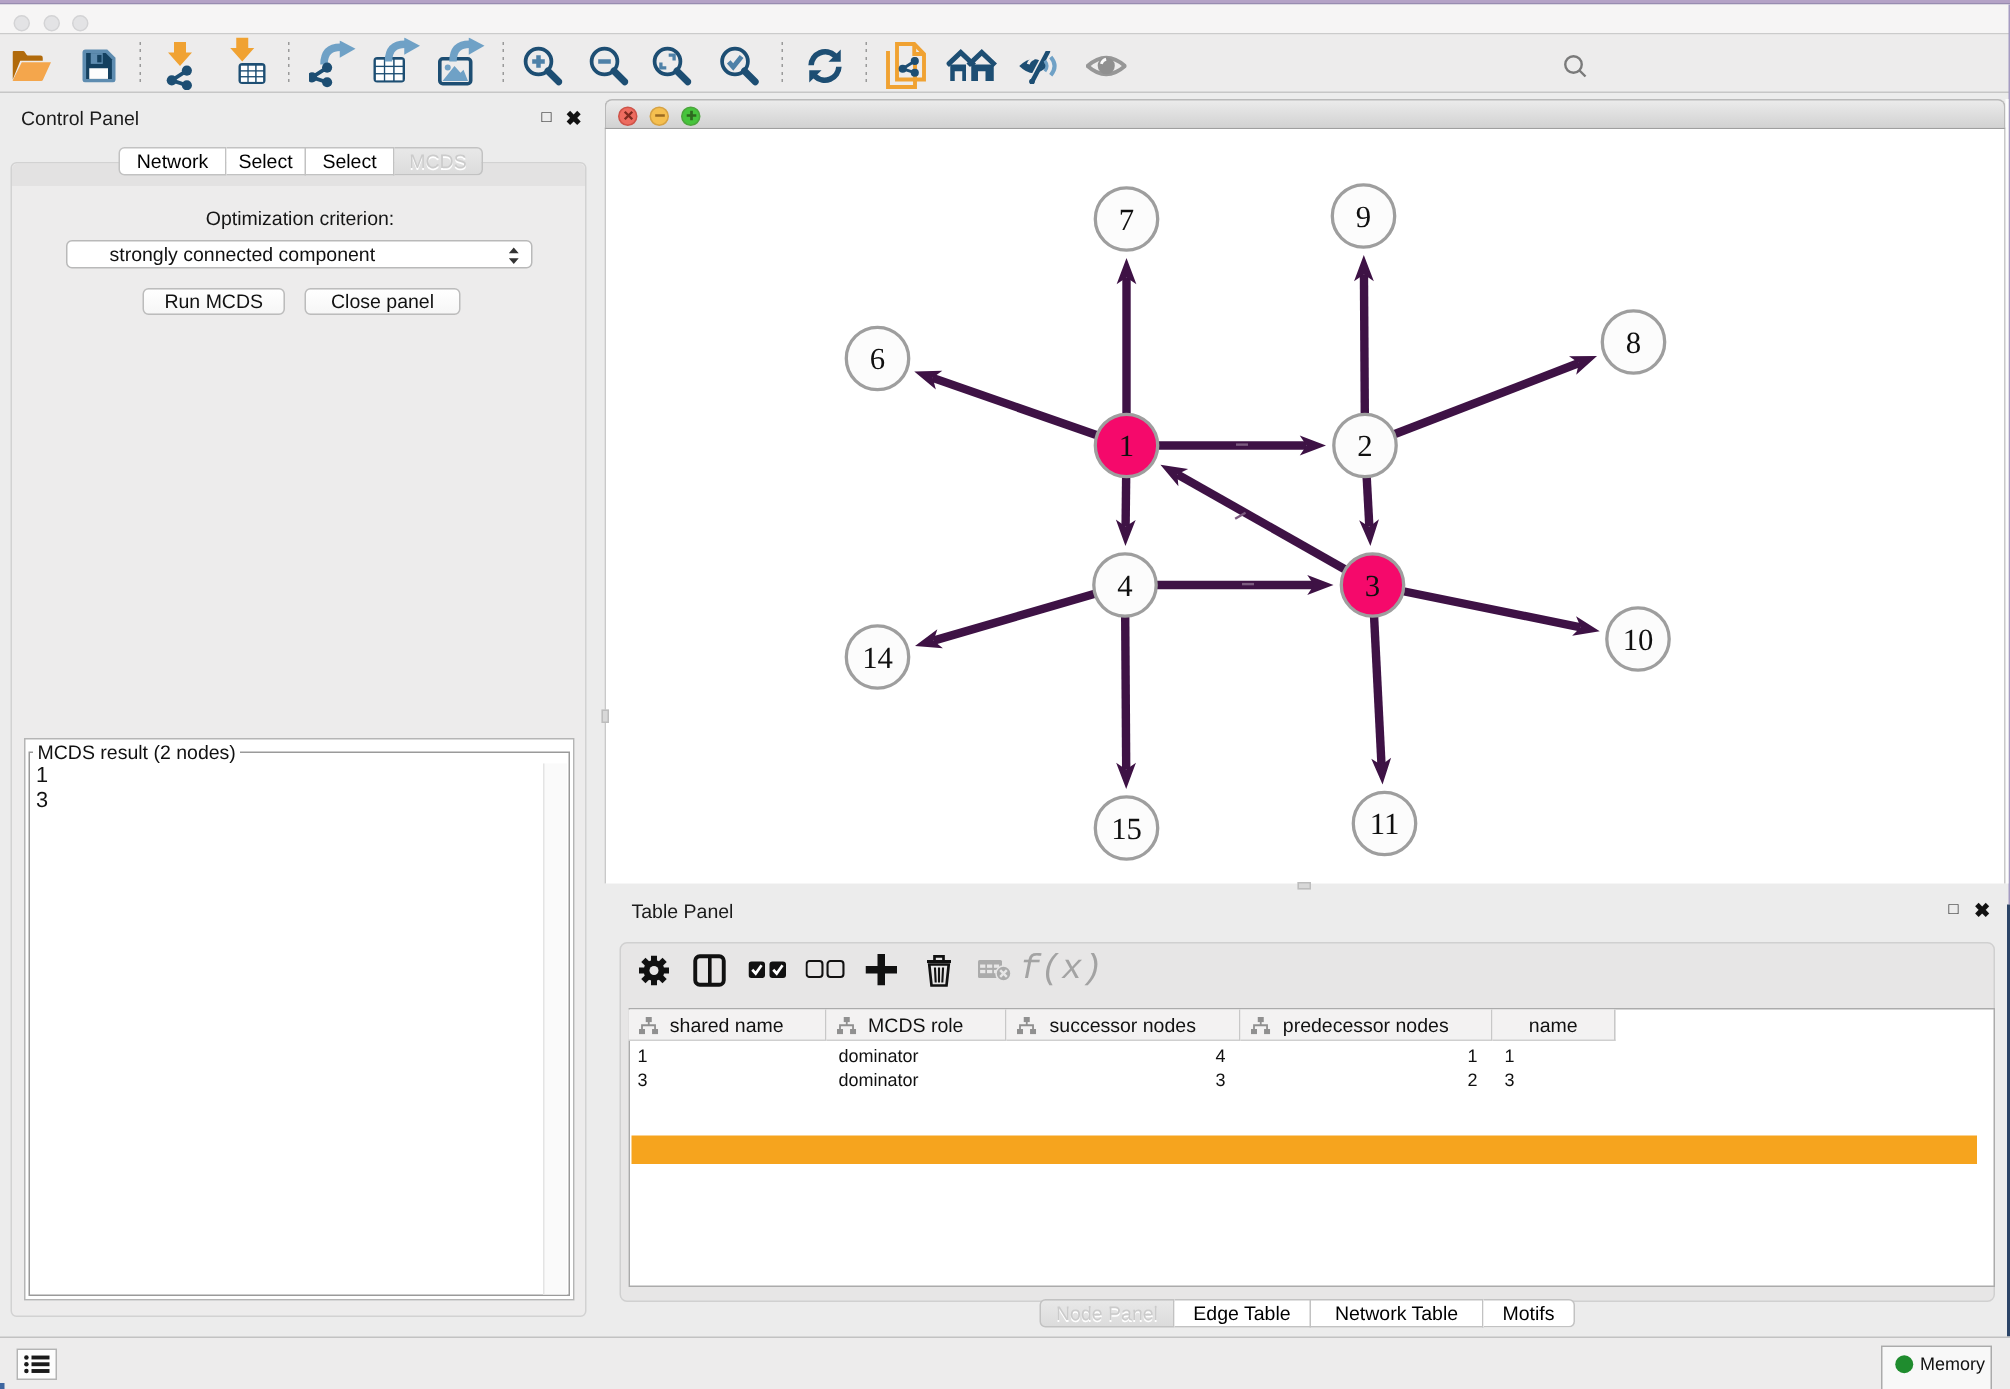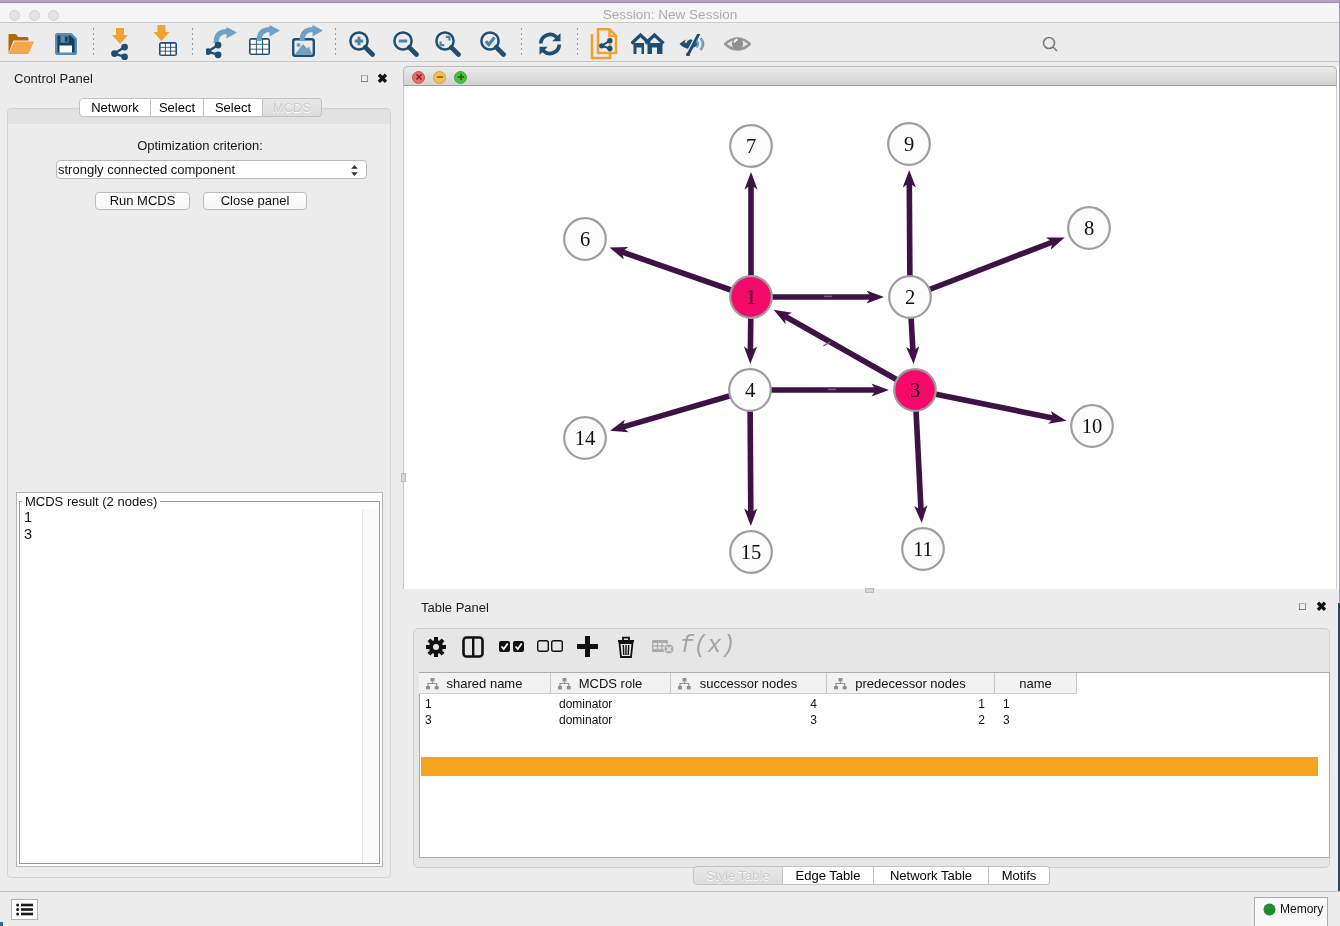--- a/index.html
+++ b/index.html
@@ -23,21 +23,21 @@
 .cpbtn{position:absolute;font-size:13px;color:#111;}
 .cp-box{left:7px;top:108px;width:384px;height:770px;background:#EDECEC;border:1px solid #D2D2D2;border-radius:4px;box-sizing:border-box;}
 .cp-boxtop{left:8px;top:109px;width:382px;height:15px;background:#E3E2E2;border-radius:4px 4px 0 0;}
 .seg{position:absolute;display:flex;height:19px;font-size:13px;}
 .seg .t{background:#fff;border:1px solid #C2C2C2;border-left:none;color:#000;
   display:flex;align-items:center;justify-content:center;box-sizing:border-box;}
 .seg .t.first{border-left:1px solid #C2C2C2;border-radius:4px 0 0 4px;}
 .seg .t.last{border-radius:0 4px 4px 0;}
 .seg .t.sel{background:linear-gradient(#E8E8E8,#DCDCDC);color:#CBCBCB;text-shadow:0 1px 0 #fff;}
 .optlabel{left:0px;top:138px;width:400px;text-align:center;font-size:13px;color:#161616;}
-.selbox{left:56px;top:160px;width:311px;height:19px;background:#fff;border:1px solid #B9B9B9;border-radius:4px;box-sizing:border-box;font-size:13px;color:#111;line-height:18px;padding-left:1px;}
+.selbox{left:44px;top:160px;width:311px;height:19px;background:#fff;border:1px solid #B9B9B9;border-radius:4px;box-sizing:border-box;font-size:13px;color:#111;line-height:18px;padding-left:28px;}
 .pbtn{position:absolute;height:18px;background:linear-gradient(#FFFFFF,#F6F6F6);border:1px solid #BCBCBC;border-radius:4px;box-sizing:border-box;font-size:13px;color:#111;text-align:center;line-height:16px;}
 .result{left:16px;top:492px;width:367px;height:375px;background:#fff;border:1px solid #B5B5B5;box-sizing:border-box;}
 .rb-border{position:absolute;left:2px;top:8px;right:2px;bottom:2px;border:1px solid #9A9A9A;}
 .rb-title{position:absolute;left:5px;top:1px;background:#fff;padding:0 3px;font-size:13px;color:#111;}
 .rb-text{position:absolute;left:7px;top:16px;font-size:14.5px;color:#111;line-height:16.5px;}
 .rb-scroll{position:absolute;right:4px;top:16px;width:15px;bottom:3px;background:#FAFAFA;border-left:1px solid #E4E4E4;}
 
 
 .net-title{left:403px;top:66px;width:934px;height:20px;background:linear-gradient(#EBEBEB,#D2D2D2);border:1px solid #B9B9B9;border-bottom:1px solid #9F9F9F;border-radius:5px 5px 0 0;box-sizing:border-box;}
 .net-canvas{left:403px;top:86px;width:934px;height:503px;background:#fff;border-left:1px solid #C9C9C9;border-right:1px solid #C9C9C9;box-sizing:border-box;}
@@ -56,21 +56,20 @@
 .membtn{position:absolute;left:1254px;top:897px;width:74px;height:34px;background:#F8F8F8;border:1px solid #ABABAB;box-sizing:border-box;font-size:12px;color:#111;}
 </style>
 </head>
 <body>
 <div class="abs topstrip"></div>
 <div class="abs topline"></div>
 <div class="abs titlebar">
   <div class="tl" style="left:9px;"></div>
   <div class="tl" style="left:29px;"></div>
   <div class="tl" style="left:48px;"></div>
-  <div class="wintitle">Session: New Session</div>
 </div>
 <div class="abs toolbar" id="toolbar">
     <div class="vsep" style="left:93px"></div>
     <div class="vsep" style="left:192px"></div>
     <div class="vsep" style="left:335px"></div>
     <div class="vsep" style="left:521px"></div>
     <div class="vsep" style="left:577px"></div>
     <svg class="ticon" style="left:7px;top:9px" width="30" height="24" viewBox="0 0 30 24">
 <path d="M1.5 2.5 L1.5 21 L6.5 8.5 L21.5 8.5 L21.5 6.5 Q21.5 5 20 5 L11.5 5 Q11 5 10.6 4.3 L9.6 2.8 Q9.2 2 8.3 2 L2.2 2 Q1.5 2 1.5 2.5 Z" fill="#B16A0B"></path>
 <path d="M1.5 21.5 L7.5 9.5 L27 9.5 L21.5 21.5 Q21.2 22 20.5 22 L2 22 Q1.2 22 1.5 21.5 Z" fill="#F4A64C"></path>
@@ -414,21 +413,21 @@
 <div class="cell" style="left:671px;top:696px;width:146px;text-align:right;">4</div>
 <div class="cell" style="left:827px;top:696px;width:158px;text-align:right;">1</div>
 <div class="cell" style="left:1003px;top:696px;">1</div>
 <div class="cell" style="left:425px;top:712px;">3</div>
 <div class="cell" style="left:559px;top:712px;">dominator</div>
 <div class="cell" style="left:671px;top:712px;width:146px;text-align:right;">3</div>
 <div class="cell" style="left:827px;top:712px;width:158px;text-align:right;">2</div>
 <div class="cell" style="left:1003px;top:712px;">3</div>
 <div class="abs orange"></div>
 <div class="seg" style="left:693px;top:866px;">
-  <div class="t first sel" style="width:90px;">Style Table</div>
+  <div class="t first sel" style="width:90px;">Node Panel</div>
   <div class="t" style="width:91px;">Edge Table</div>
   <div class="t" style="width:115px;">Network Table</div>
   <div class="t last" style="width:61px;">Motifs</div>
 </div>
 
 <div class="abs statusbar"></div>
 <div class="abs" style="left:0;top:922px;width:3px;height:4px;background:#3E66A0;"></div>
 <div class="listbtn">
     <svg style="position:absolute;left:4px;top:3px" width="18" height="13" viewBox="0 0 18 13">
 <g fill="#1a1a1a">

